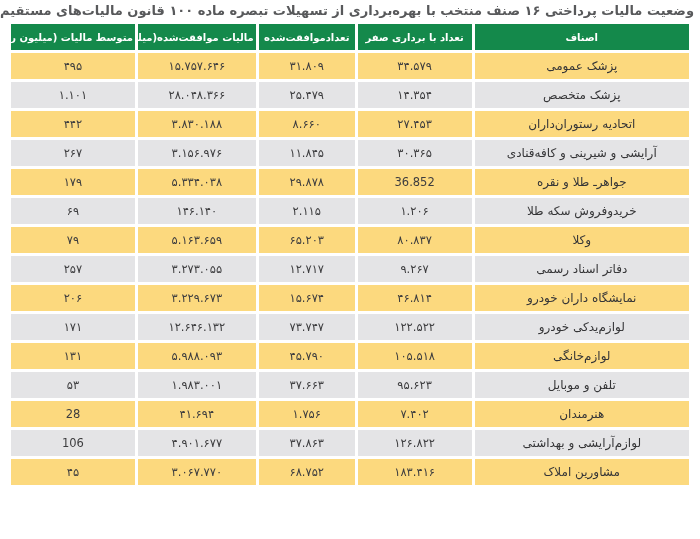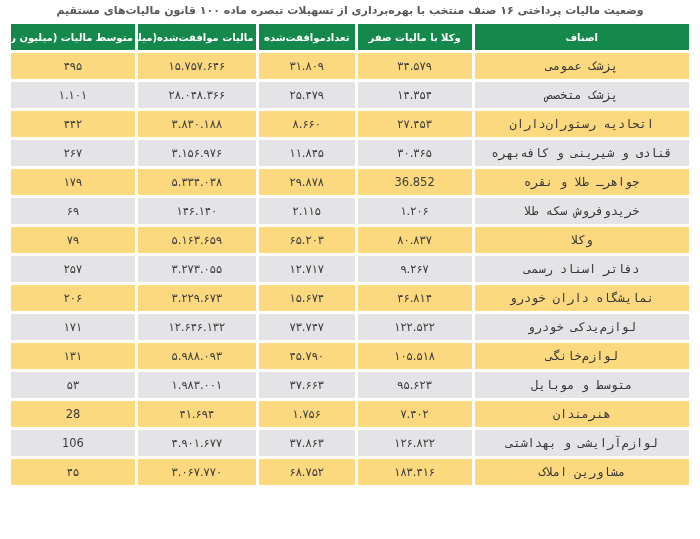--- a/index.html
+++ b/index.html
@@ -19,22 +19,22 @@
     --title: #58595b;
   }
   .page {
     width: 700px;
     height: 539px;
     direction: rtl;
   }
   .title-bar {
     height: 21px;
     line-height: 21px;
-    text-align: center;
-    font-size: 11px;
+    text-align: left;
+    font-size: 13px;
     font-weight: bold;
     color: var(--title);
     letter-spacing: 0;
     white-space: nowrap;
   }
   table.tax-table {
     width: 684px;
     margin: 0 8px 0 8px;
     border-collapse: separate;
     border-spacing: 3px;
@@ -58,21 +58,21 @@
     padding: 0 4px;
     text-align: center;
     vertical-align: middle;
     font-size: 11.5px;
     color: var(--text);
     overflow: hidden;
     white-space: nowrap;
   }
   .tax-table tr.odd td { background: var(--yellow); }
   .tax-table tr.even td { background: var(--gray); }
-  .tax-table td.profession-cell { font-size: 12px; color: #353537; font-family: Liberation Mono, monospace; }
+  .tax-table td.profession-cell { font-size: 12px; color: #353537; }
   col.c-profession { width: 32.2%; }
   col.c-zero { width: 17.1%; }
   col.c-approved-count { width: 14.4%; }
   col.c-approved-tax { width: 17.7%; }
   col.c-avg { width: 18.6%; }
 </style>
 </head>
 <body>
 
 <div class="page">
@@ -83,21 +83,21 @@
     <colgroup>
       <col class="c-profession">
       <col class="c-zero">
       <col class="c-approved-count">
       <col class="c-approved-tax">
       <col class="c-avg">
     </colgroup>
     <thead>
       <tr>
         <th>اصناف</th>
-        <th>وکلا با مالیات صفر</th>
+        <th>تعداد با برداری صفر</th>
         <th>تعدادموافقت‌شده</th>
         <th>مالیات موافقت‌شده(میلیون‌ریال)</th>
         <th>متوسط مالیات (میلیون ریال)</th>
       </tr>
     </thead>
     <tbody>
         <tr class="odd">
           <td class="profession-cell">پزشک عمومی</td>
           <td>۳۴.۵۷۹</td>
           <td>۳۱.۸۰۹</td>
@@ -112,21 +112,21 @@
           <td>۱.۱۰۱</td>
         </tr>
         <tr class="odd">
           <td class="profession-cell">اتحادیه رستوران‌داران</td>
           <td>۲۷.۴۵۳</td>
           <td>۸.۶۶۰</td>
           <td>۳.۸۳۰.۱۸۸</td>
           <td>۴۴۲</td>
         </tr>
         <tr class="even">
-          <td class="profession-cell">قنادی و شیرینی و کافه‌بهره</td>
+          <td class="profession-cell">آرایشی و شیرینی و کافه‌قنادی</td>
           <td>۳۰.۳۶۵</td>
           <td>۱۱.۸۴۵</td>
           <td>۳.۱۵۶.۹۷۶</td>
           <td>۲۶۷</td>
         </tr>
         <tr class="odd">
           <td class="profession-cell">جواهرـ طلا و نقره</td>
           <td>36.852</td>
           <td>۲۹.۸۷۸</td>
           <td>۵.۳۳۴.۰۳۸</td>
@@ -168,21 +168,21 @@
           <td>۱۷۱</td>
         </tr>
         <tr class="odd">
           <td class="profession-cell">لوازم‌خانگی</td>
           <td>۱۰۵.۵۱۸</td>
           <td>۴۵.۷۹۰</td>
           <td>۵.۹۸۸.۰۹۳</td>
           <td>۱۳۱</td>
         </tr>
         <tr class="even">
-          <td class="profession-cell">متوسط و موبایل</td>
+          <td class="profession-cell">تلفن و موبایل</td>
           <td>۹۵.۶۲۳</td>
           <td>۳۷.۶۶۳</td>
           <td>۱.۹۸۳.۰۰۱</td>
           <td>۵۳</td>
         </tr>
         <tr class="odd">
           <td class="profession-cell">هنرمندان</td>
           <td>۷.۴۰۲</td>
           <td>۱.۷۵۶</td>
           <td>۴۱.۶۹۴</td>

